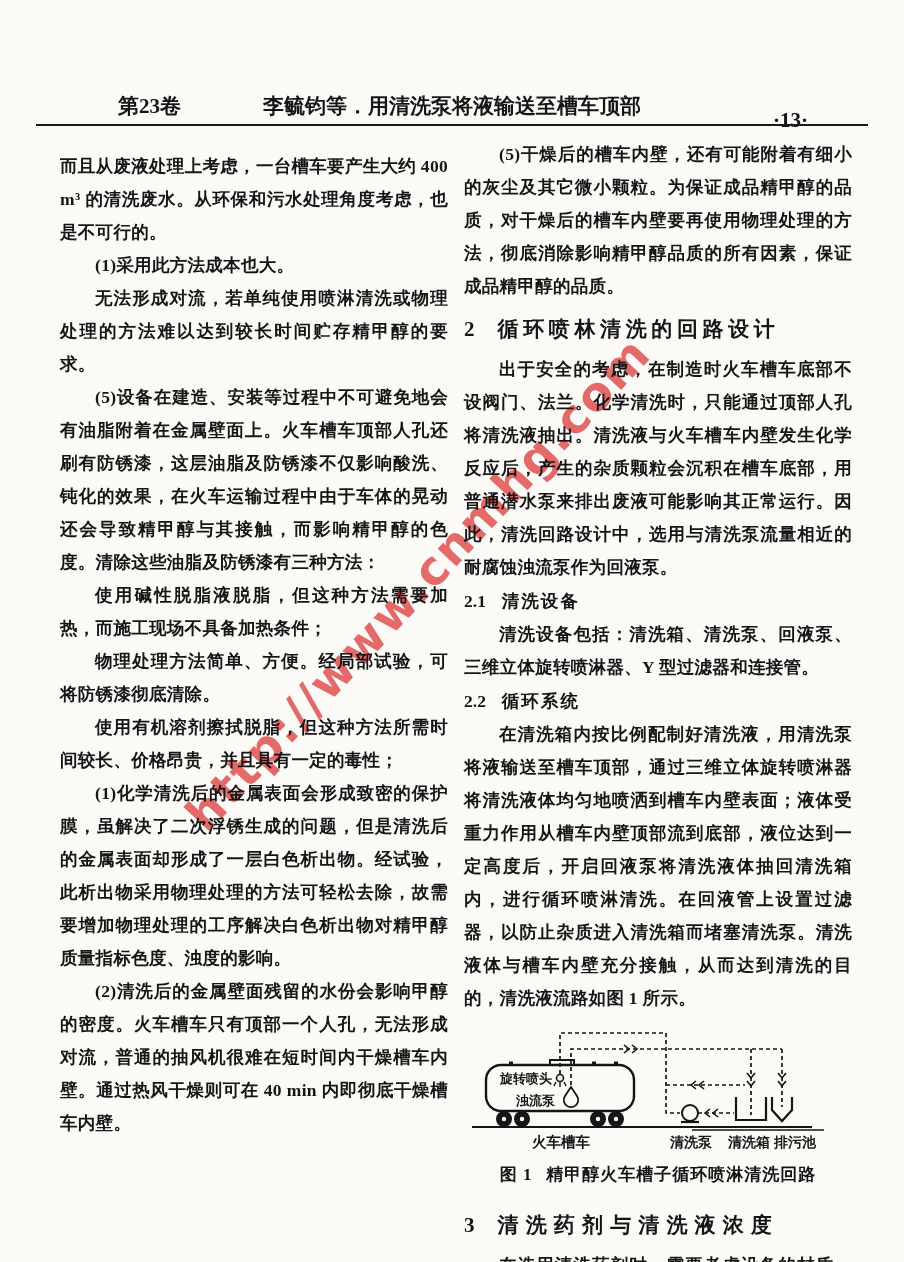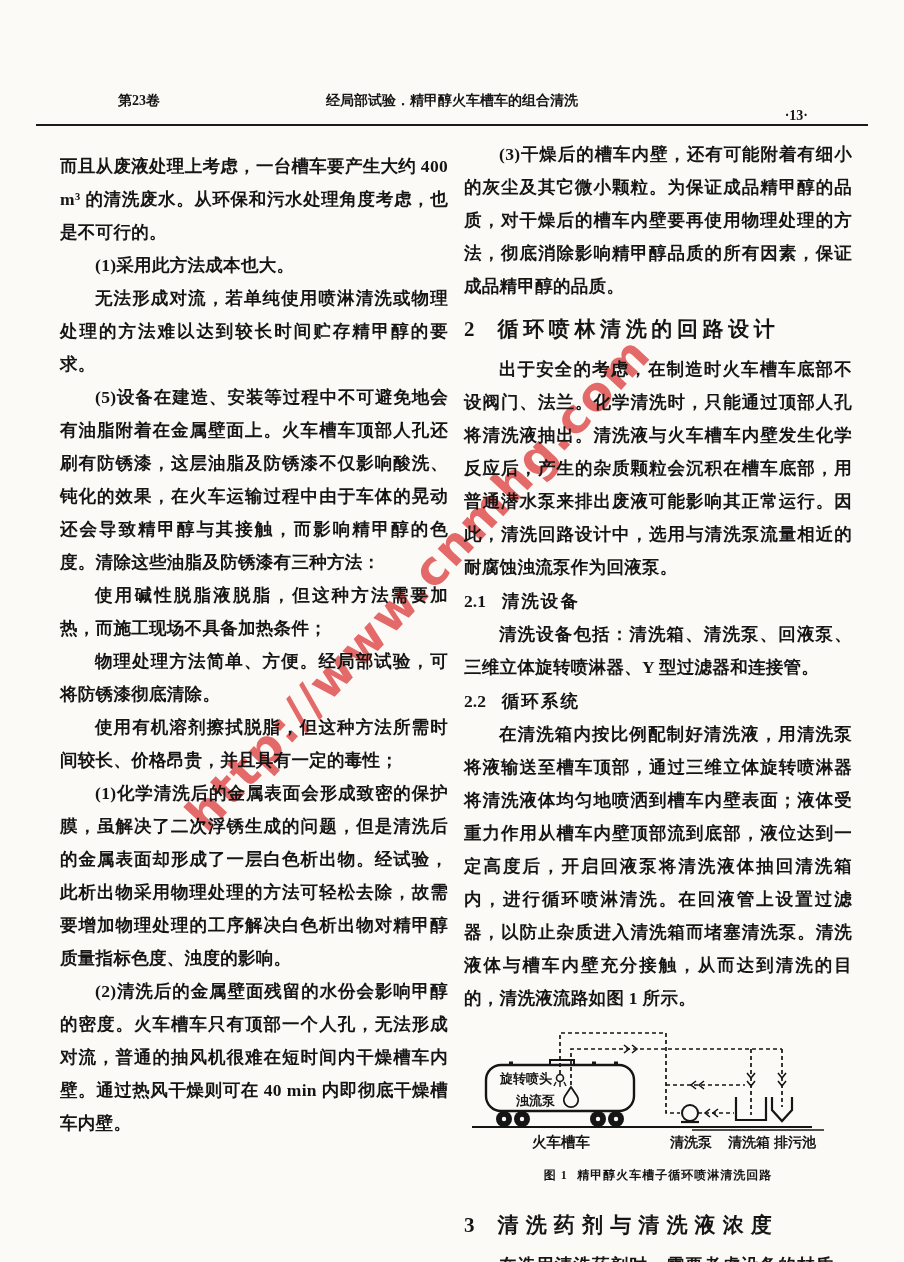--- a/index.html
+++ b/index.html
@@ -9,21 +9,21 @@
     font-family:"Liberation Serif","DejaVu Serif",serif;
     color:#151515;
     position:relative;
     overflow:hidden;
   }
   .page{position:absolute;inset:0;}
 
   
   .header{
     position:absolute;top:92px;left:36px;width:832px;height:26px;
-    font-size:14px;font-weight:bold;
+    font-size:21px;font-weight:bold;
   }
   .header .vol{position:absolute;left:82px;top:0;font-weight:bold;}
   .header .title{position:absolute;left:0;right:0;text-align:center;top:0;}
   .header .pageno{position:absolute;right:60px;top:16px;}
   .header-rule{
     position:absolute;top:124px;left:36px;width:832px;height:2px;background:#1a1a1a;
   }
 
   
   .columns{
@@ -54,21 +54,21 @@
   }
   h3.subsec .num{margin-right:0.9em;}
   h3.subsec .t{letter-spacing:0.12em;}
 
   
   .figure-wrap{margin:6px 0 0 0;}
   .figure-wrap svg{display:block;}
   .fig-caption{
     margin-top:8px;
     text-align:center;
-    font-size:12px;font-weight:bold;letter-spacing:1px;
+    font-size:17px;font-weight:bold;letter-spacing:1px;
     line-height:26px;
   }
   .fig-caption .figno{margin-right:0.8em;}
 
   
   .watermark{
     position:absolute;
     left:88px;top:556px;
     width:660px;
     text-align:center;
@@ -87,21 +87,21 @@
     fill:#151515;
   }
 </style>
 </head>
 <body>
 
 <div class="page">
 
   <div class="header">
     <span class="vol">第23卷</span>
-    <span class="title">经局部试验．精甲醇火车槽车的组合清洗</span>
+    <span class="title">李毓钧等．用清洗泵将液输送至槽车顶部</span>
     <span class="pageno">·13·</span>
   </div>
   <div class="header-rule"></div>
 
   <div class="watermark">http://www.cnmhg.com</div>
 
   <div class="columns">
 
     <div class="col">
       <p class="no-indent">而且从废液处理上考虑，一台槽车要产生大约 400 m³ 的清洗废水。从环保和污水处理角度考虑，也是不可行的。</p>
@@ -109,21 +109,21 @@
       <p>无法形成对流，若单纯使用喷淋清洗或物理处理的方法难以达到较长时间贮存精甲醇的要求。</p>
       <p>(5)设备在建造、安装等过程中不可避免地会有油脂附着在金属壁面上。火车槽车顶部人孔还刷有防锈漆，这层油脂及防锈漆不仅影响酸洗、钝化的效果，在火车运输过程中由于车体的晃动还会导致精甲醇与其接触，而影响精甲醇的色度。清除这些油脂及防锈漆有三种方法：</p>
       <p>使用碱性脱脂液脱脂，但这种方法需要加热，而施工现场不具备加热条件；</p>
       <p>物理处理方法简单、方便。经局部试验，可将防锈漆彻底清除。</p>
       <p>使用有机溶剂擦拭脱脂，但这种方法所需时间较长、价格昂贵，并且具有一定的毒性；</p>
       <p>(1)化学清洗后的金属表面会形成致密的保护膜，虽解决了二次浮锈生成的问题，但是清洗后的金属表面却形成了一层白色析出物。经试验，此析出物采用物理处理的方法可轻松去除，故需要增加物理处理的工序解决白色析出物对精甲醇质量指标色度、浊度的影响。</p>
       <p>(2)清洗后的金属壁面残留的水份会影响甲醇的密度。火车槽车只有顶部一个人孔，无法形成对流，普通的抽风机很难在短时间内干燥槽车内壁。通过热风干燥则可在 40 min 内即彻底干燥槽车内壁。</p>
     </div>
 
     <div class="col">
-      <p>(3)干燥后的槽车内壁，还有可能附着有细小的灰尘及其它微小颗粒。为保证成品精甲醇的品质，对干燥后的槽车内壁要再使用物理处理的方法，彻底消除影响精甲醇品质的所有因素，保证成品精甲醇的品质。</p>
+      <p>(5)干燥后的槽车内壁，还有可能附着有细小的灰尘及其它微小颗粒。为保证成品精甲醇的品质，对干燥后的槽车内壁要再使用物理处理的方法，彻底消除影响精甲醇品质的所有因素，保证成品精甲醇的品质。</p>
 
       <h2 class="sec">
         <span class="num">2</span>
         <span class="t">循环喷林清洗的回路设计</span>
       </h2>
       <p>出于安全的考虑，在制造时火车槽车底部不设阀门、法兰。化学清洗时，只能通过顶部人孔将清洗液抽出。清洗液与火车槽车内壁发生化学反应后，产生的杂质颗粒会沉积在槽车底部，用普通潜水泵来排出废液可能影响其正常运行。因此，清洗回路设计中，选用与清洗泵流量相近的耐腐蚀浊流泵作为回液泵。</p>
 
       <h3 class="subsec">
         <span class="num">2.1</span>
         <span class="t">清洗设备</span>

